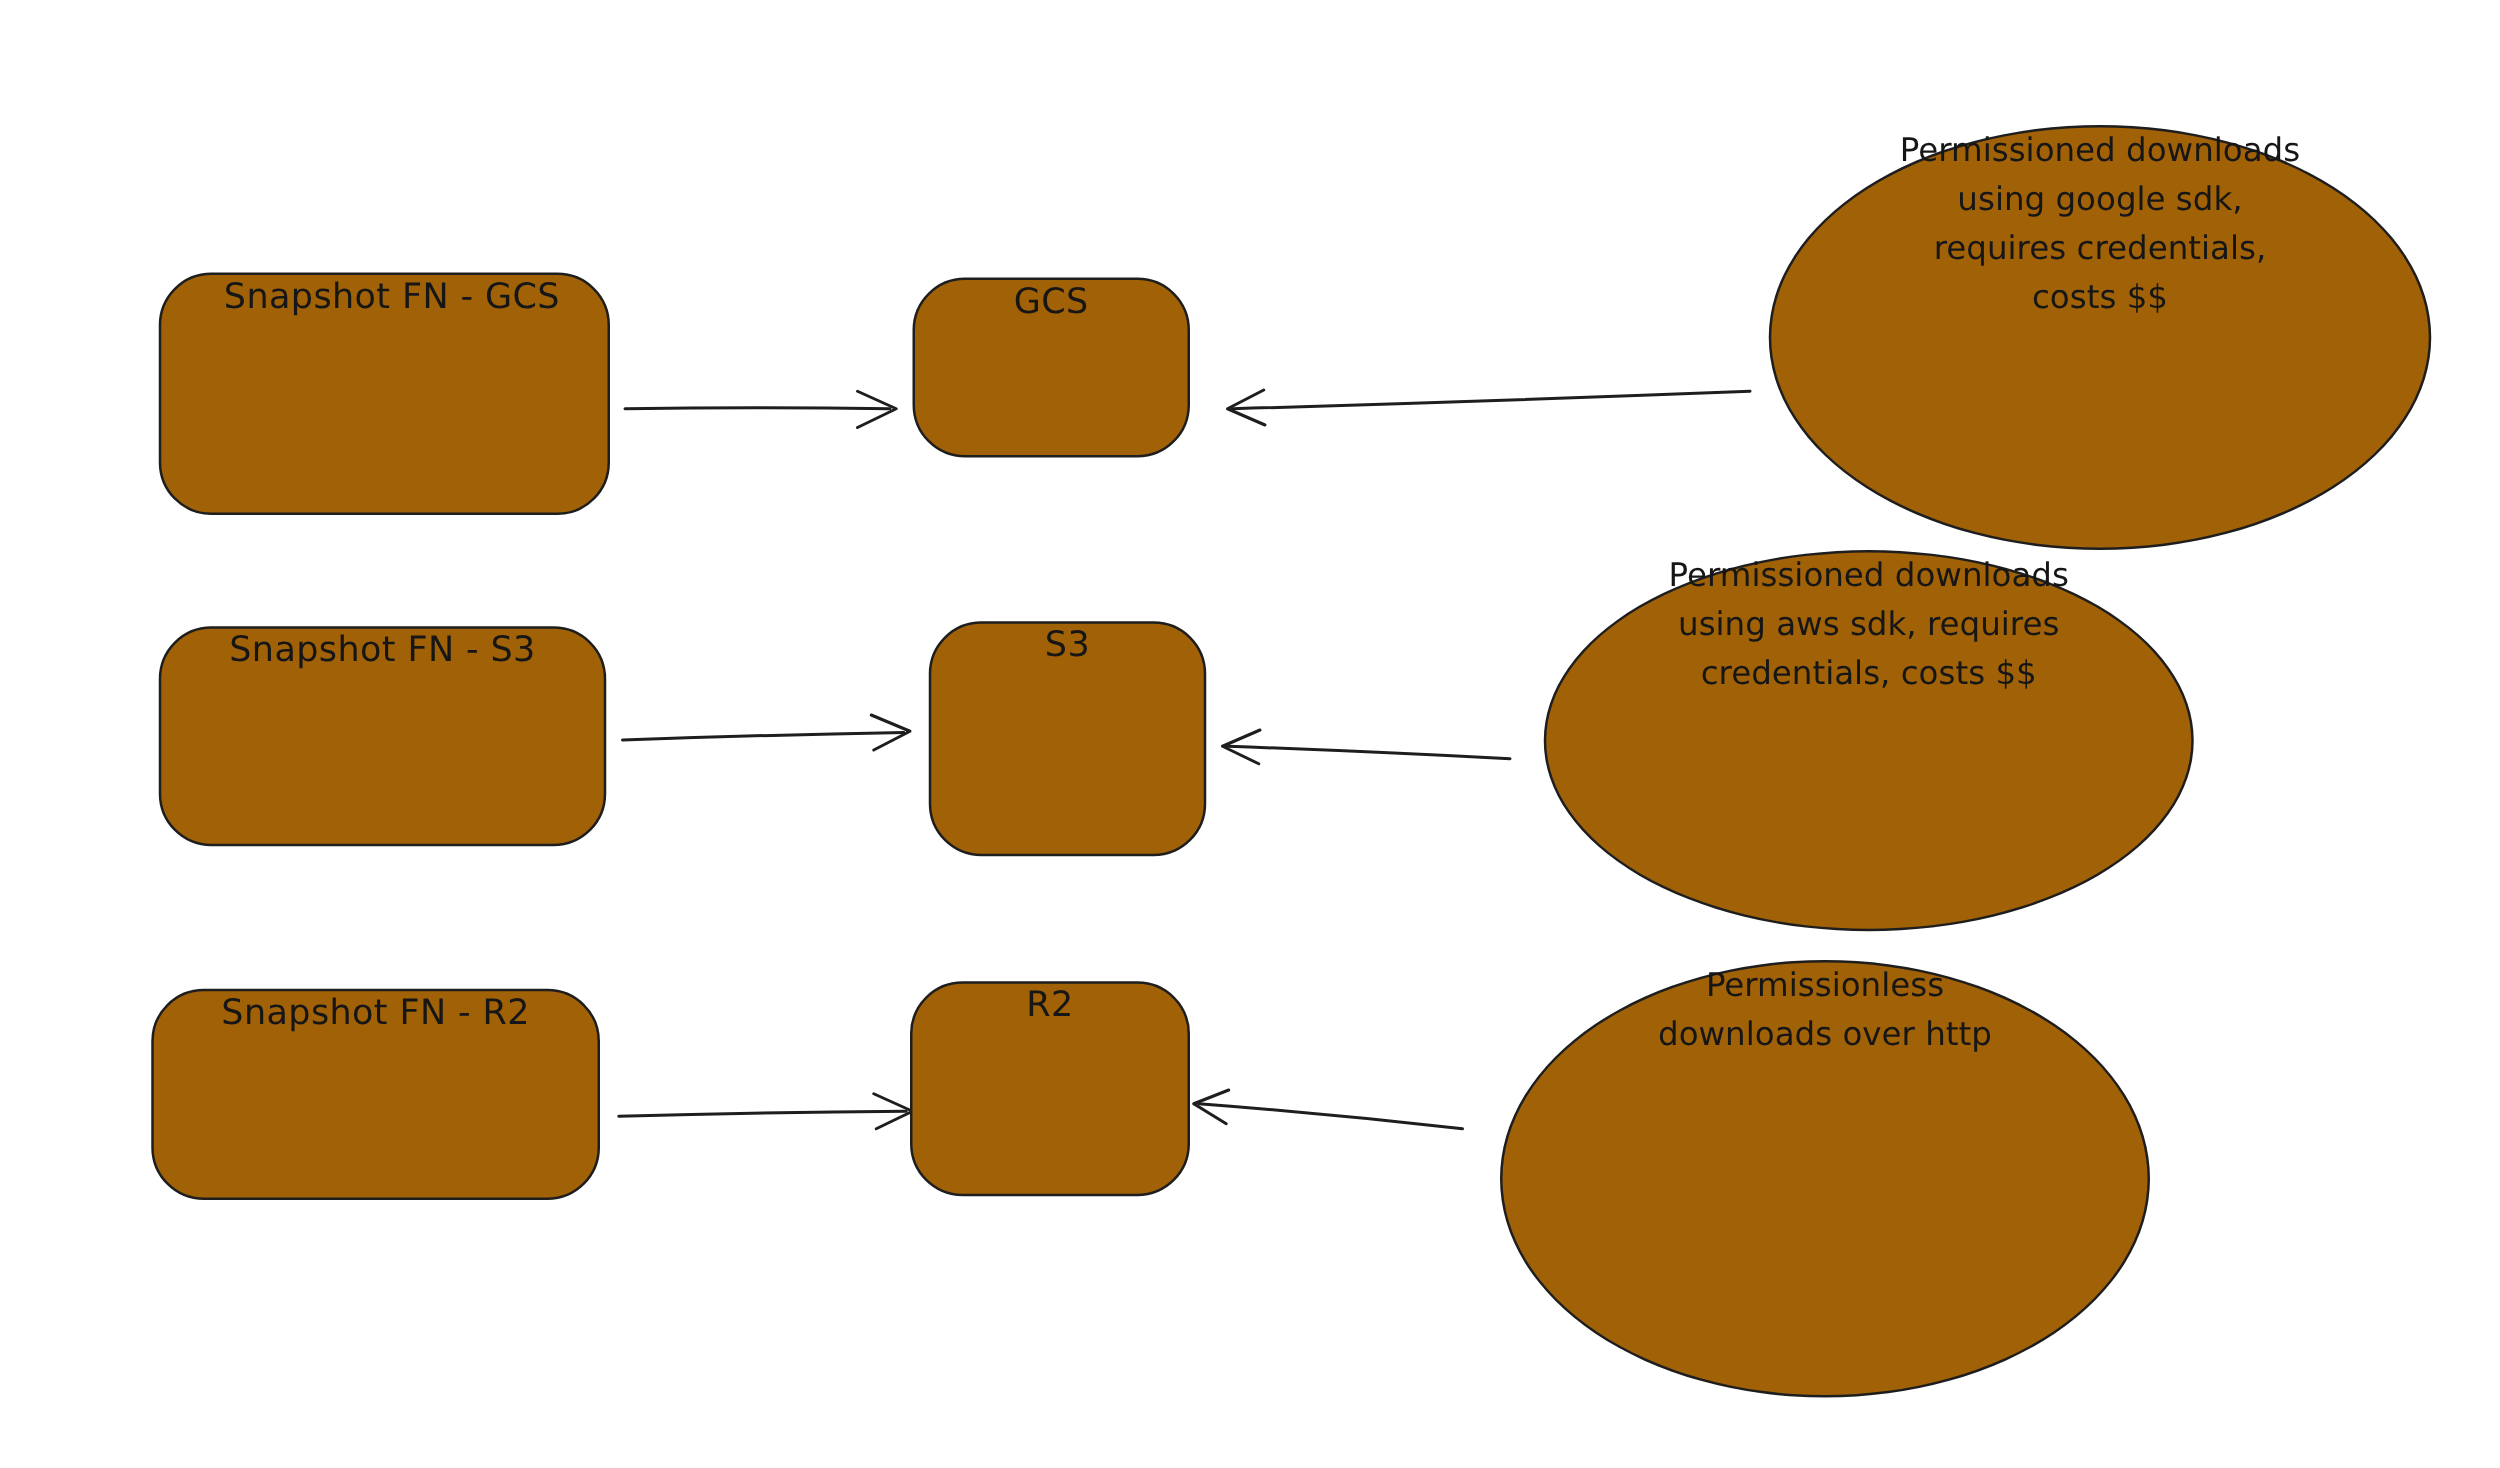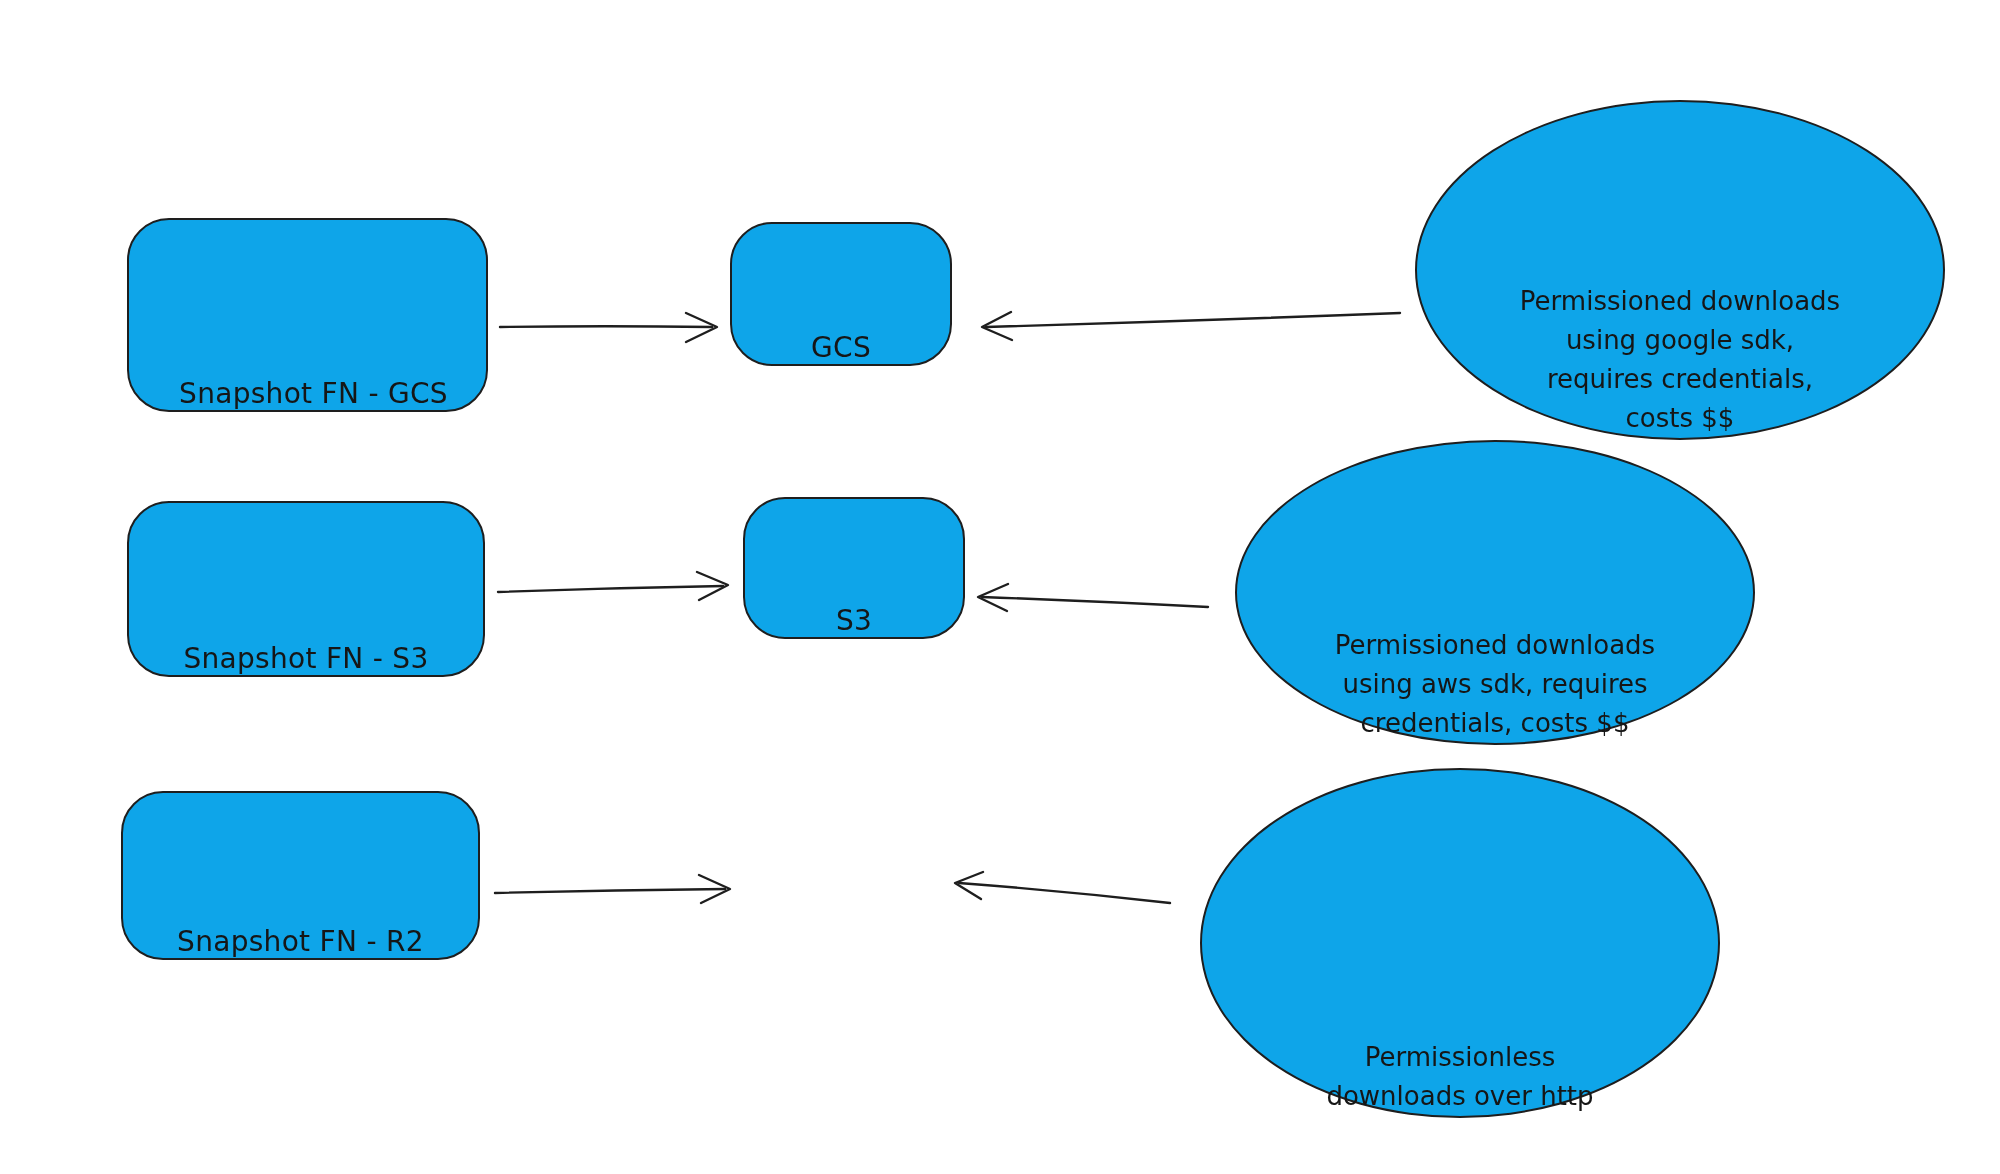--- a/index.html
+++ b/index.html
@@ -10,23 +10,23 @@
     height: 1174px;
     background: #ffffff;
     font-family: "DejaVu Sans", sans-serif;
     color: #161616;
     overflow: hidden;
   }
   .node {
     position: absolute;
     box-sizing: border-box;
     border: 2.4px solid #1e1e1e;
-    background: #0ea5e9;
+    background: #a16207;
     display: flex;
-    align-items: flex-end;
+    align-items: flex-start;
     justify-content: center;
     text-align: center;
   }
   .rect { border-radius: 42px; }
   .ellipse { border-radius: 50%; }
   .node-label {
     font-size: 28px;
     letter-spacing: 0.3px;
     white-space: nowrap;
   }
@@ -81,21 +81,21 @@
 
   <div class="node rect" style="left:127px; top:501px; width:358px; height:176px;">
     <span class="node-label">Snapshot FN - S3</span>
   </div>
 
   <svg class="arrow" style="left:490px; top:564px;" width="248" height="44" viewBox="0 0 248 44">
     <path d="M8,28 Q120,24 233,22"></path>
     <path d="M207,8 L238,21 L209,36"></path>
   </svg>
 
-  <div class="node rect" style="left:743px; top:497px; width:222px; height:142px;">
+  <div class="node rect" style="left:743px; top:497px; width:222px; height:188px;">
     <span class="node-label">S3</span>
   </div>
 
   <svg class="arrow" style="left:972px; top:575px;" width="245" height="44" viewBox="0 0 245 44">
     <path d="M236,32 Q120,26 10,22"></path>
     <path d="M36,9 L6,22 L35,36"></path>
   </svg>
 
   <div class="node ellipse" style="left:1235px; top:440px; width:520px; height:305px;">
     <span class="note-text">Permissioned downloads
@@ -105,20 +105,23 @@
 
   <div class="node rect" style="left:121px; top:791px; width:359px; height:169px;">
     <span class="node-label">Snapshot FN - R2</span>
   </div>
 
   <svg class="arrow" style="left:489px; top:866px;" width="248" height="44" viewBox="0 0 248 44">
     <path d="M6,27 Q120,24 236,23"></path>
     <path d="M210,9 L241,23 L212,37"></path>
   </svg>
 
+  <div class="node rect" style="left:728px; top:785px; width:224px; height:172px;">
+    <span class="node-label">R2</span>
+  </div>
 
   <svg class="arrow" style="left:949px; top:861px;" width="232" height="50" viewBox="0 0 232 50">
     <path d="M221,42 Q115,30 10,22"></path>
     <path d="M34,11 L6,22 L32,38"></path>
   </svg>
 
   <div class="node ellipse" style="left:1200px; top:768px; width:520px; height:350px;">
     <span class="note-text">Permissionless
 downloads over http</span>
   </div>

